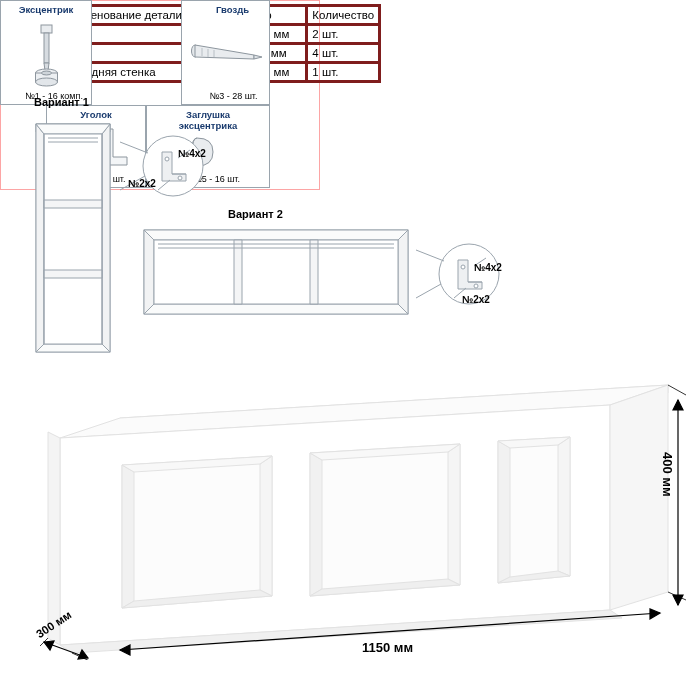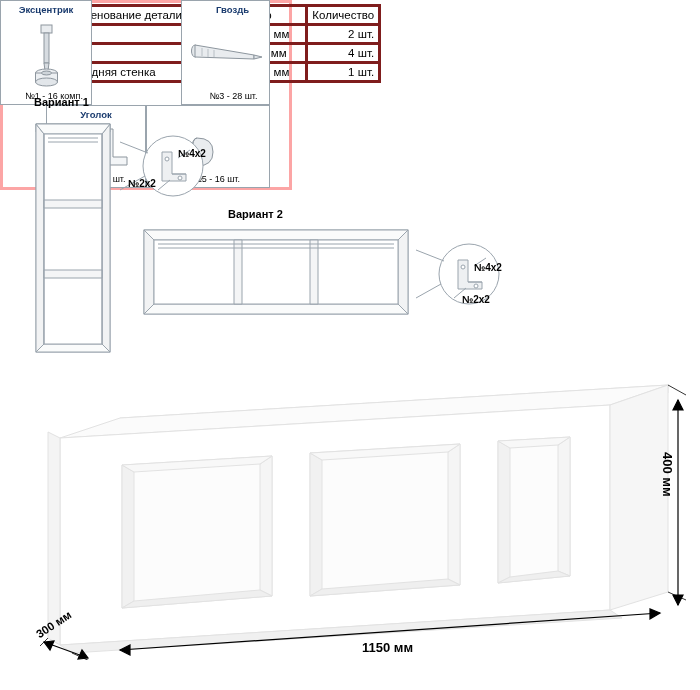--- a/index.html
+++ b/index.html
@@ -27,27 +27,27 @@
     border: 3px solid #7f1d1d;
     padding: 2px 4px;
     font-weight: normal;
     height: 17px;
     box-sizing: border-box;
   }
   #parts-table th { font-weight: normal; text-align: center; }
   .col-num   { width: 22px;  text-align: center; }
   .col-name  { width: 152px; text-align: left; padding-left: 6px !important; }
   .col-size  { width: 110px; text-align: center; }
-  .col-qty   { width: 72px;  text-align: right; }
+  .col-qty   { width: 72px;  text-align: left; }
 
   
   #hardware-panel {
     left: 408px; top: 26px;
-    width: 292px; height: 190px;
-    border: 3px solid #fca5a5;
+    width: 320px; height: 190px;
+    border: 1px solid #fca5a5;
     background: #fff;
     box-sizing: border-box;
   }
   .hw-cell {
     position: absolute;
     border: 1px solid #9aa4ad;
     box-sizing: border-box;
     background: #fff;
     text-align: center;
   }
@@ -158,20 +158,24 @@
           <circle cx="30" cy="12" r="3" fill="#fff"></circle>
           <circle cx="45" cy="38" r="3" fill="#fff"></circle>
           <path d="M58 6 h8 v28 h14 v8 h-22 z" fill="#f3f5f7"></path>
         </g>
       </svg>
     </div>
     <div class="hw-qty">№4 - 2 шт.</div>
   </div>
 
   <div class="hw-cell" style="left:146px; top:105px; width:124px; height:83px;">
+    <div class="hw-title">
+      <div>Заглушка</div>
+      <div>эксцентрика</div>
+    </div>
     <div class="hw-art" style="top:28px">
       <svg width="124" height="40" viewBox="0 0 124 40">
         <g stroke="#8d969e" fill="#eceff2" stroke-width="1">
           <path d="M50 4 q16 0 16 14 q0 14 -16 14 q-5 0 -5 -14 q0 -14 5 -14 z" fill="#e9ecef"></path>
           <path d="M45 18 q0 -14 5 -14" fill="none"></path>
           <path d="M42 13 h6 v10 h-6 z" fill="#dfe4e8"></path>
         </g>
       </svg>
     </div>
     <div class="hw-qty">№5 - 16 шт.</div>

